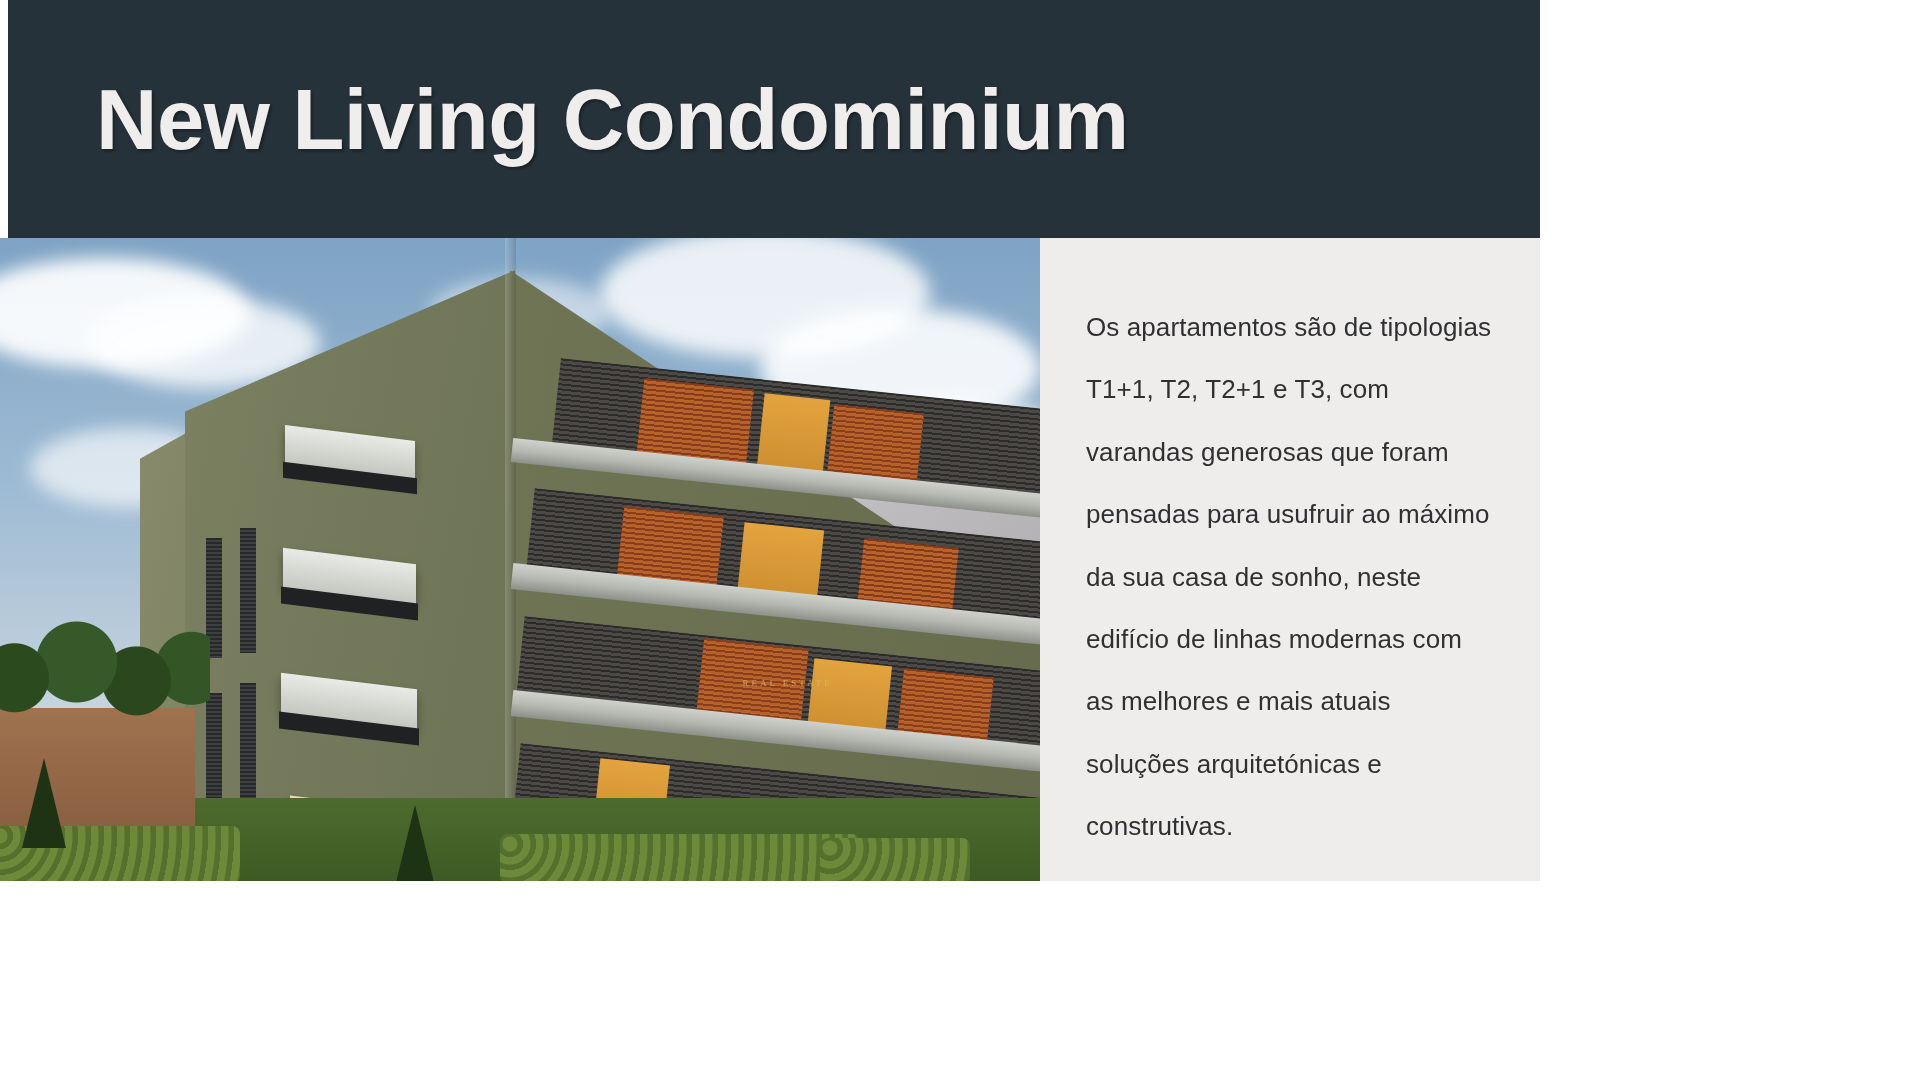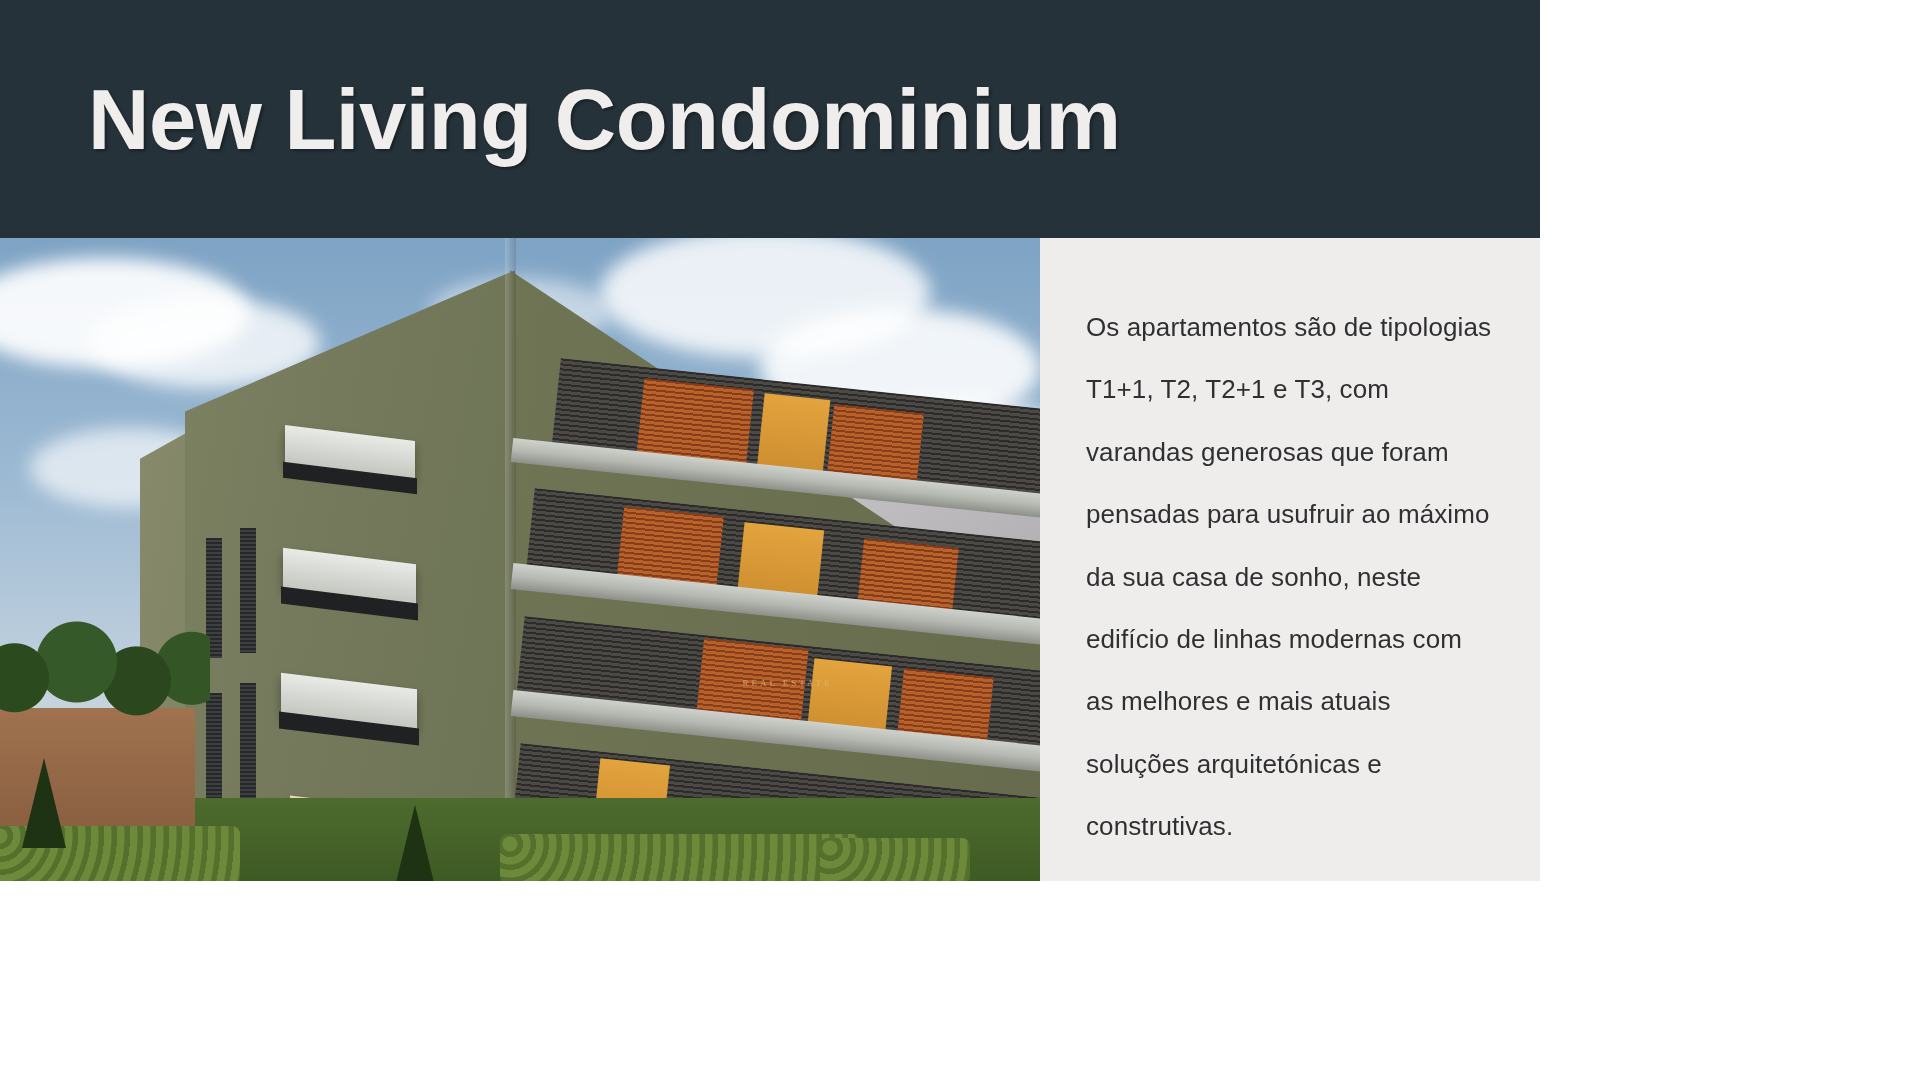--- a/index.html
+++ b/index.html
@@ -19,21 +19,21 @@
     position: relative;
     width: 1540px;
     height: 881px;
     background: #ffffff;
     overflow: hidden;
   }
 
   
   .header-band {
     position: absolute;
-    left: 0; top: 0;
+    left: 8px; top: 0;
     width: 1540px;
     height: 238px;
     background: #253239;
     display: flex;
     align-items: center;
   }
   .header-title {
     margin-left: 88px;
     color: #f0eeec;
     font-family: "Liberation Sans", sans-serif;

